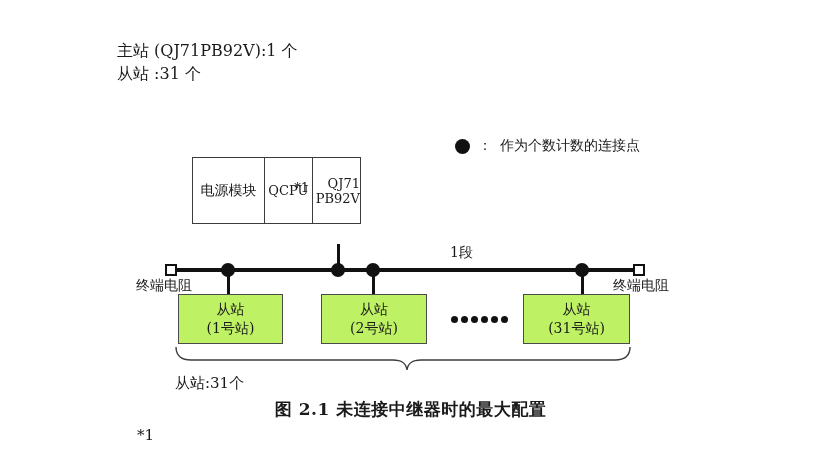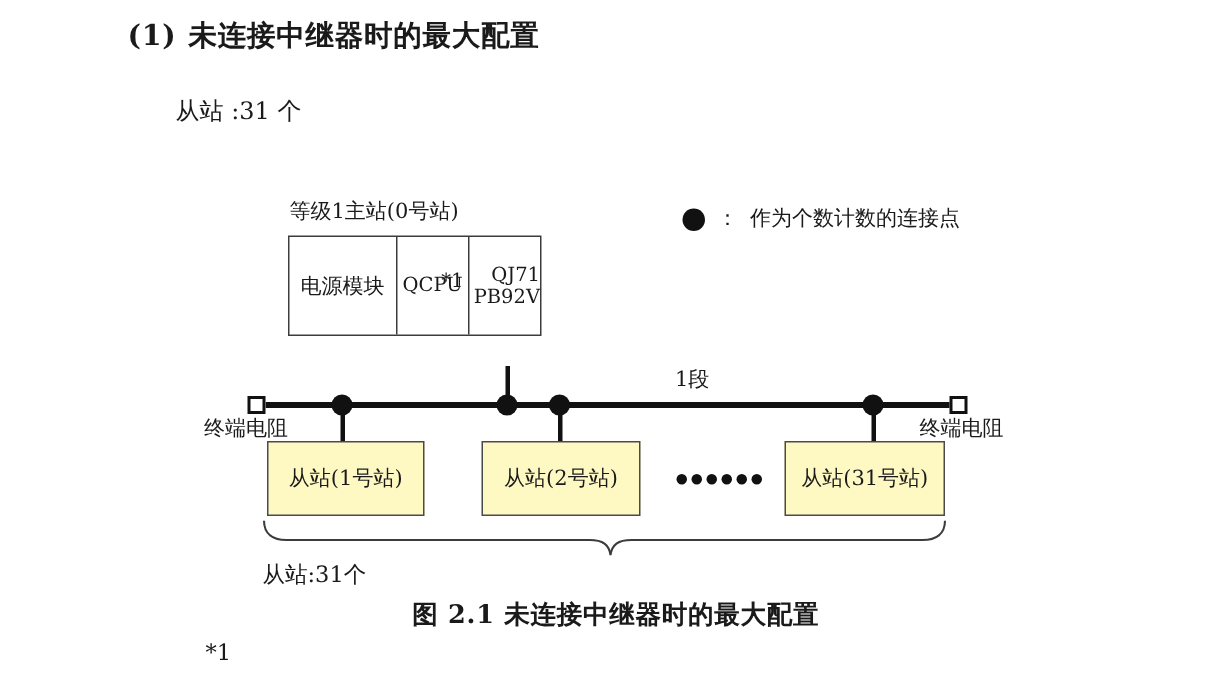--- a/index.html
+++ b/index.html
@@ -52,22 +52,22 @@
   .drop-s2 { left:372px; top:270px; height:25px; }
   .drop-s31 { left:581px; top:270px; height:25px; }
   .node { width:14px; height:14px; border-radius:50%; background:#111; }
   .node-s1 { left:221px; top:263px; }
   .node-m  { left:331px; top:263px; }
   .node-s2 { left:366px; top:263px; }
   .node-s31{ left:575px; top:263px; }
 
   
   .slave {
-    border:1px solid #4a4a4a; background:#fef9c3;
-    display:flex; flex-direction:row; align-items:center; justify-content:center;
+    border:1px solid #4a4a4a; background:#bef264;
+    display:flex; flex-direction:column; align-items:center; justify-content:center;
     font-size:14px; line-height:19px; text-align:center;
   }
   .slave1 { left:178px; top:294px; width:105px; height:50px; }
   .slave2 { left:321px; top:294px; width:106px; height:50px; }
   .slave31{ left:523px; top:294px; width:107px; height:50px; }
   .dots { left:451px; top:316px; display:flex; gap:3px; align-items:center; }
   .dots span { width:7px; height:7px; border-radius:50%; background:#111; display:inline-block; }
 
   
   .brace { left:175px; top:347px; }
@@ -76,26 +76,23 @@
   
   .caption { left:0; top:398px; width:821px; text-align:center; font-size:17px; font-weight:bold; letter-spacing:0.5px; }
   .fn-marker { left:137px; top:426px; font-size:15px; }
   .fn-text { left:172px; top:426px; font-size:15px; white-space:nowrap; }
 </style>
 </head>
 <body>
 
 <div class="page">
 
-  <div class="abs heading">
-    <span class="num">(1)</span><span>未连接中继器时的最大配置</span>
-  </div>
+  <div class="abs sub1">主站 (QJ71PB92V):1 个</div>
   <div class="abs sub2">从站 :31 个</div>
 
-  <div class="abs master-label">等级1主站(0号站)</div>
   <div class="abs master-box">
     <div class="mcell mcell1">电源模块</div>
     <div class="mcell mcell2">
       <span class="cpu-note">*1</span>
       <span>QCPU</span>
     </div>
     <div class="mcell mcell3">
       <span>QJ71</span>
       <span>PB92V</span>
     </div>

